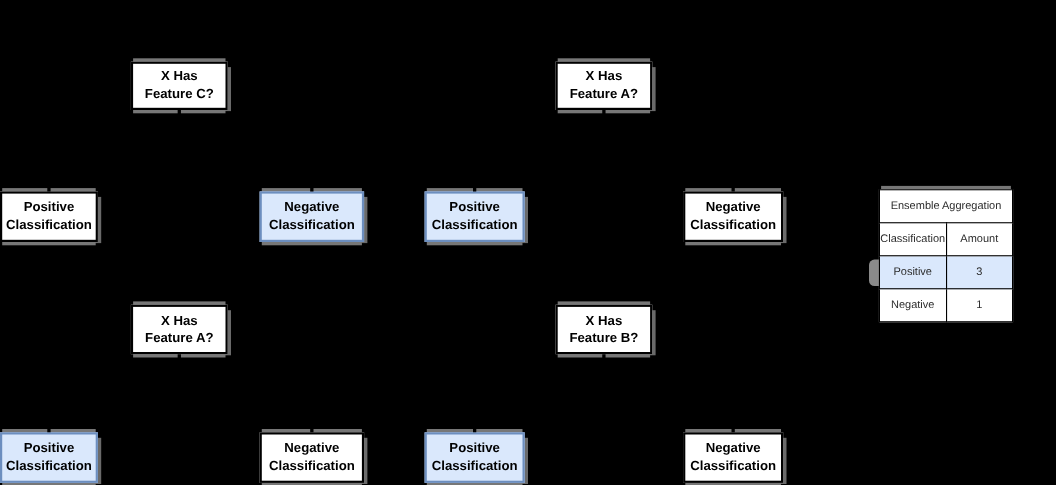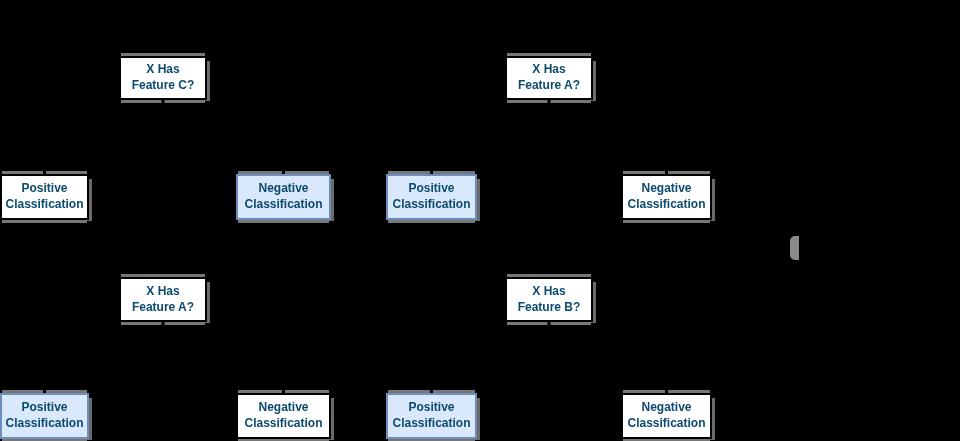--- a/index.html
+++ b/index.html
@@ -4,21 +4,21 @@
 <style>
   html,body{margin:0;padding:0;background:#000;}
   .canvas{
     position:relative;width:960px;height:441px;background:#000000;
     overflow:hidden;font-family:"Liberation Sans",sans-serif;
   }
   .node{
     position:absolute;box-sizing:border-box;
     display:flex;align-items:center;justify-content:center;
     text-align:center;font-weight:bold;font-size:12px;line-height:1.3;
-    color:#0c4a6e;white-space:pre-line;
+    color:#000000;white-space:pre-line;
     box-shadow:0 -5px 0 -2px #777777, 0 5px 0 -2px #777777, 5px 3px 0 -2px #6a6a6a;
   }
   .white{background:#ffffff;border:2px solid #000000;}
   .blue{background:#dae8fc;border:2px solid #6c8ebf;}
 
   
   .t1-d{left:119px;top:56px;width:88px;height:44px;}
   .t2-d{left:505px;top:56px;width:88px;height:44px;}
   .t3-d{left:119px;top:277px;width:88px;height:45px;}
   .t4-d{left:505px;top:277px;width:88px;height:45px;}
@@ -76,20 +76,39 @@
   <div class="node white t3-r">Negative
 Classification</div>
 
   <div class="node white t4-d">X Has
 Feature B?</div>
   <div class="node blue t4-l">Positive
 Classification</div>
   <div class="node white t4-r">Negative
 Classification</div>
 
+  <table class="agg">
+    <tbody>
+      <tr>
+        <td colspan="2">Ensemble Aggregation</td>
+      </tr>
+      <tr>
+        <td>Classification</td>
+        <td>Amount</td>
+      </tr>
+      <tr>
+        <td class="hl">Positive</td>
+        <td class="hl">3</td>
+      </tr>
+      <tr>
+        <td>Negative</td>
+        <td>1</td>
+      </tr>
+    </tbody>
+  </table>
   <div class="row-marker"></div>
 
   <svg class="connectors" width="960" height="441" viewBox="0 0 960 441" xmlns="http://www.w3.org/2000/svg">
     <g stroke="#000000" stroke-width="3" fill="none">
       <path d="M163 100 V137 H44.5 V174"></path>
       <path d="M163 137 H283.5 V174"></path>
       <path d="M549 100 V137 H431.5 V174"></path>
       <path d="M549 137 H666.5 V174"></path>
       <path d="M163 322 V357 H44.5 V393"></path>
       <path d="M163 357 H283.5 V393"></path>

